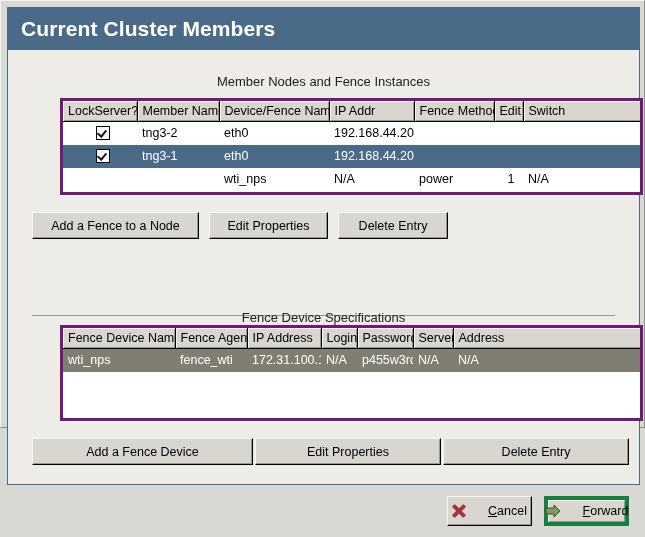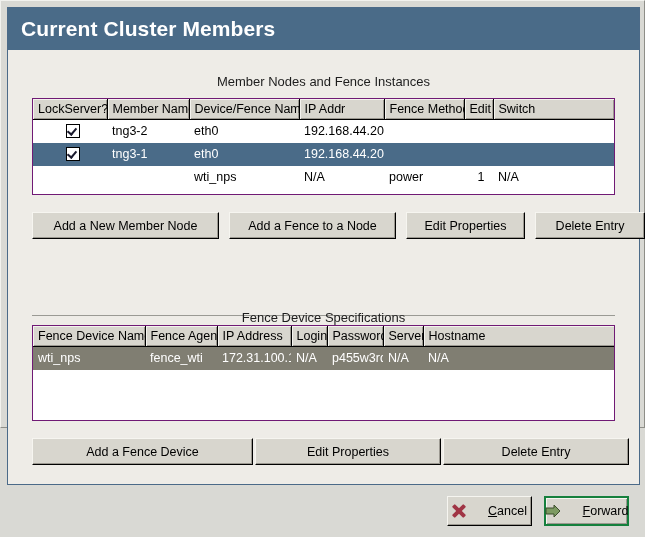--- a/index.html
+++ b/index.html
@@ -69,23 +69,24 @@
   
   .section-caption {
     text-align: center;
     font-size: 13px;
     color: #1d1d1d;
   }
 
   
   .grid-wrap {
     box-sizing: border-box;
-    border: 1px solid #701a75;
+    border: 3px solid #701a75;
     background: #ffffff;
     overflow: hidden;
+    margin-left: 28px;
   }
   table.grid {
     border-collapse: collapse;
     width: 100%;
     table-layout: fixed;
     font-size: 12.5px;
   }
   table.grid th {
     background: #d8d6ce;
     font-weight: normal;
@@ -186,21 +187,21 @@
     display: flex;
     gap: 12px;
   }
   .fbtn {
     width: 85px;
     height: 30px;
     position: relative;
     gap: 22px;
   }
   .fbtn.focused {
-    border: 2px solid #15803d;
+    border: 4px solid #15803d;
     box-shadow: inset 1px 1px 0 #f6f5f0, inset -1px -1px 0 #9b9890;
   }
   .fbtn-label u { text-underline-offset: 1px; }
 
   .icon-x {
     width: 14px; height: 14px;
     position: relative;
     flex: none;
   }
   .icon-x::before, .icon-x::after {
@@ -282,23 +283,20 @@
               <td>N/A</td>
               <td>power</td>
               <td class="rightnum">1</td>
               <td>N/A</td>
             </tr>
           </tbody>
         </table>
       </div>
 
       <div class="btn-row" style="left:24px;top:162px;gap:10px;">
-        <div class="btn" style="width:187px;height:27px;">
-          <span>Add a New Member Node</span>
-        </div>
         <div class="btn" style="width:167px;height:27px;">
           <span>Add a Fence to a Node</span>
         </div>
         <div class="btn" style="width:119px;height:27px;">
           <span>Edit Properties</span>
         </div>
         <div class="btn" style="width:110px;height:27px;">
           <span>Delete Entry</span>
         </div>
       </div>
@@ -319,21 +317,21 @@
               <col style="width:193px">
           </colgroup>
           <thead>
             <tr>
               <th>Fence Device Name</th>
               <th>Fence Agent</th>
               <th>IP Address</th>
               <th>Login</th>
               <th>Password</th>
               <th>Server</th>
-              <th class="last">Hostname</th>
+              <th class="last">Address</th>
             </tr>
           </thead>
           <tbody>
             <tr class="row-selected-unfocus">
               <td>wti_nps</td>
               <td>fence_wti</td>
               <td>172.31.100.1</td>
               <td>N/A</td>
               <td>p455w3rd</td>
               <td>N/A</td>

